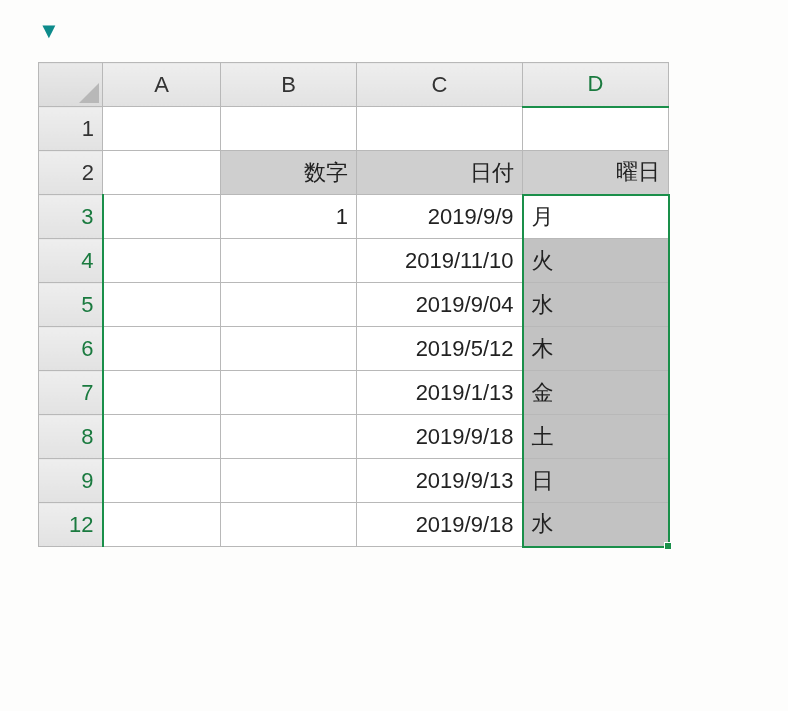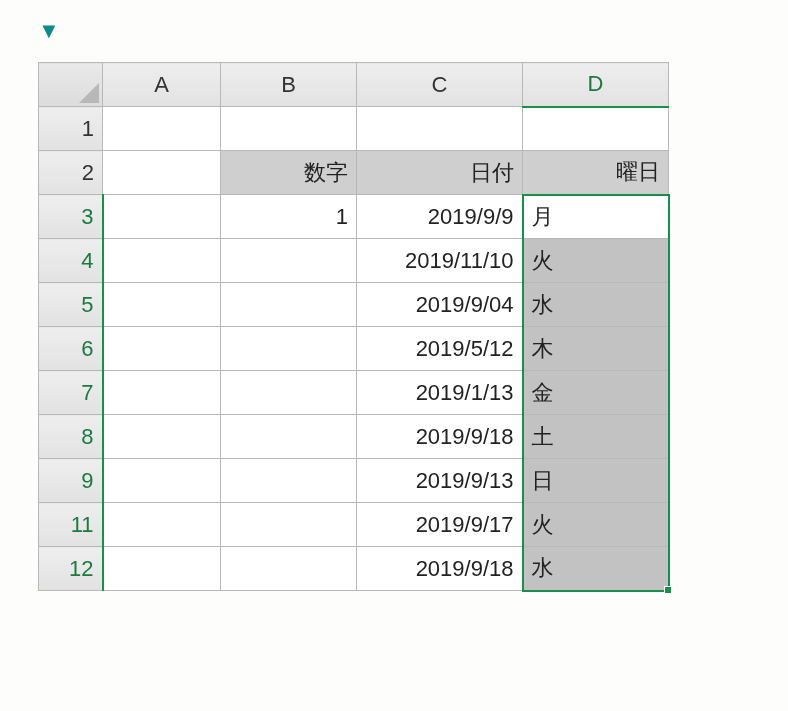--- a/index.html
+++ b/index.html
@@ -186,27 +186,20 @@
 
   <tr>
     <th class="rowhead selrow">9</th>
     <td class="cell"></td>
     <td class="cell num"></td>
     <td class="cell num">2019/9/13</td>
     <td class="cell txt filldark selcolcell sel-left sel-right">日</td>
   </tr>
 
 
-  <tr>
-    <th class="rowhead selrow">11</th>
-    <td class="cell"></td>
-    <td class="cell num"></td>
-    <td class="cell num">2019/9/17</td>
-    <td class="cell txt filldark selcolcell sel-left sel-right">火</td>
-  </tr>
 
   <tr>
     <th class="rowhead selrow">12</th>
     <td class="cell"></td>
     <td class="cell num"></td>
     <td class="cell num">2019/9/18</td>
     <td class="cell txt filldark selcolcell sel-left sel-right sel-bottom lastcell">
       <span>水</span>
       <span class="handle"></span>
     </td>

